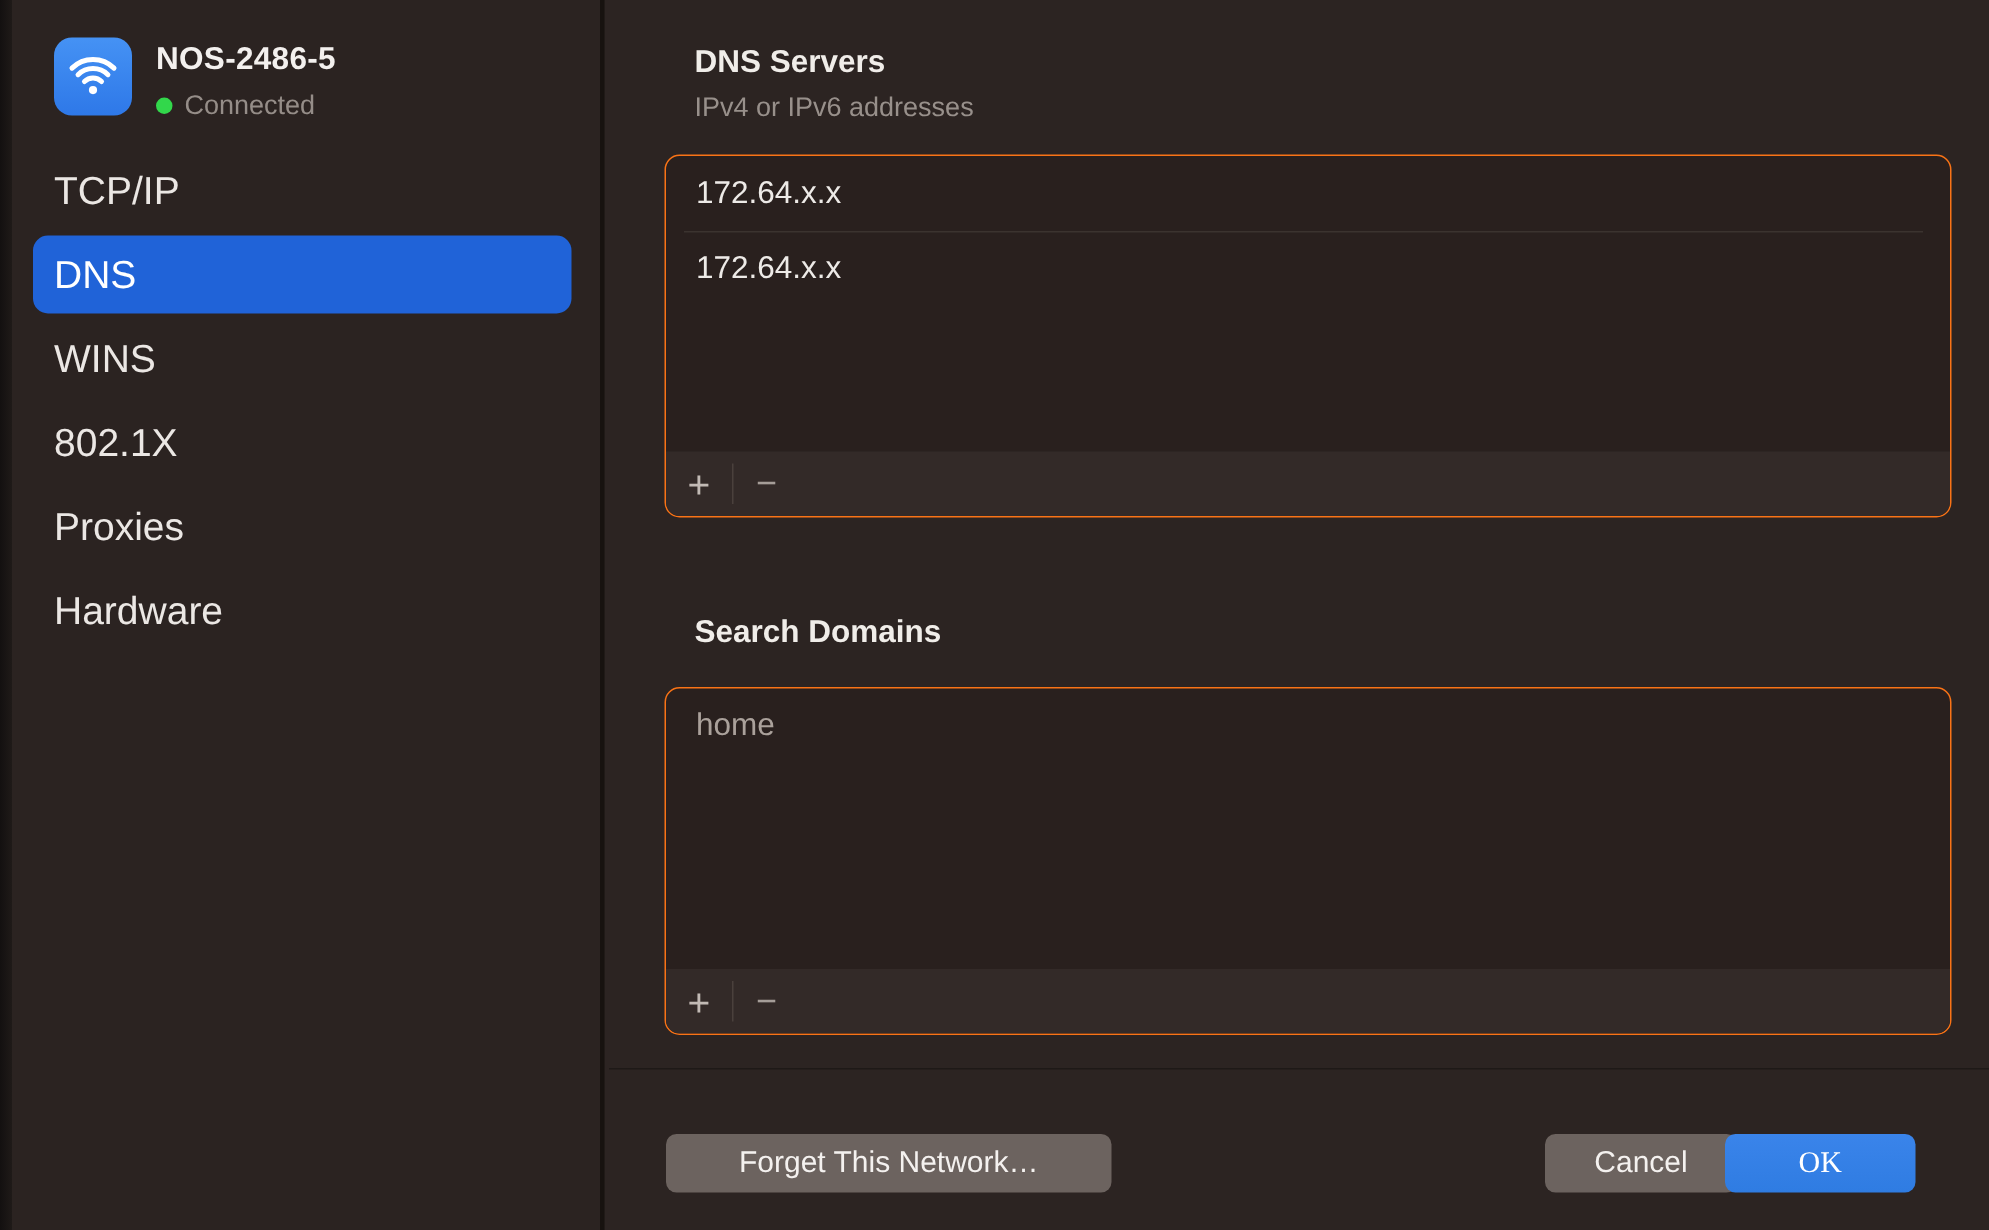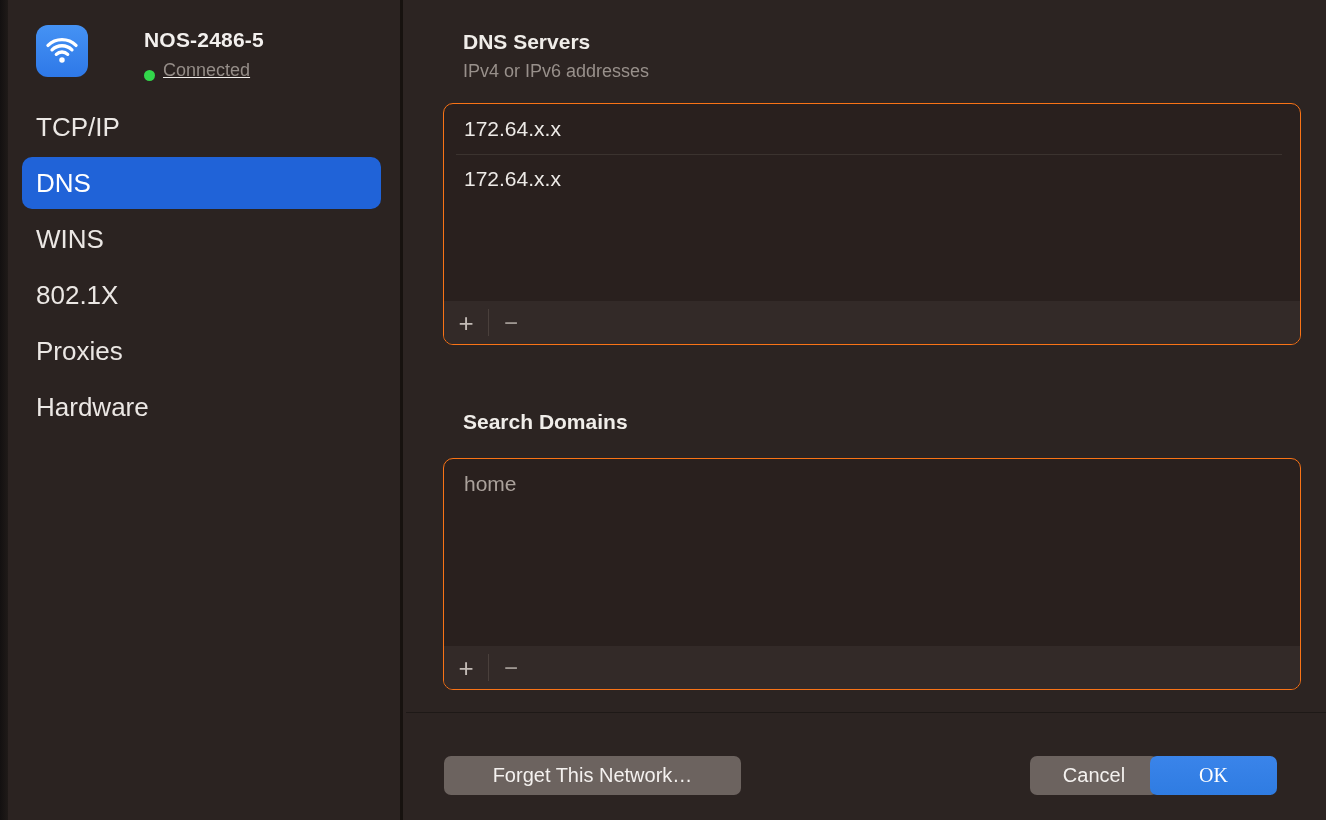--- a/index.html
+++ b/index.html
@@ -18,31 +18,31 @@
   
   .sidebar {
     position: absolute; left: 0; top: 0; width: 403px; height: 820px;
     background: #2b2321;
     border-right: 3px solid #17120f;
   }
   .edge-strip {
     position: absolute; left: 0; top: 0; width: 8px; height: 820px;
     background: linear-gradient(90deg, #131010, #1f1a18);
   }
-  .network-header { position: absolute; left: 36px; top: 25px; display: flex; gap: 40px; }
+  .network-header { position: absolute; left: 36px; top: 25px; display: flex; }
   .wifi-badge {
     width: 52px; height: 52px; border-radius: 12px;
     background: linear-gradient(180deg, #4592f4, #2e78e8);
     display: flex; align-items: center; justify-content: center;
     flex: 0 0 auto;
   }
   .wifi-badge svg { width: 38px; height: 38px; }
   .network-meta { margin-left: 16px; padding-top: 3px; }
   .network-name { font-size: 21px; font-weight: 700; color: #f3f0ee; letter-spacing: 0.2px; }
-  .network-status { display: flex; align-items: flex-end; margin-top: 8px; text-decoration: underline; }
+  .network-status { display: flex; align-items: center; margin-top: 8px; }
   .status-dot {
     width: 11px; height: 11px; border-radius: 50%;
     background: var(--connected-green); margin-right: 8px; flex: 0 0 auto;
   }
   .status-text { font-size: 18px; color: #958d88; }
 
   .nav { position: absolute; left: 22px; top: 101px; width: 359px; }
   .nav-item {
     height: 52px; margin-bottom: 4px; border-radius: 10px;
     display: flex; align-items: center; padding-left: 14px;

